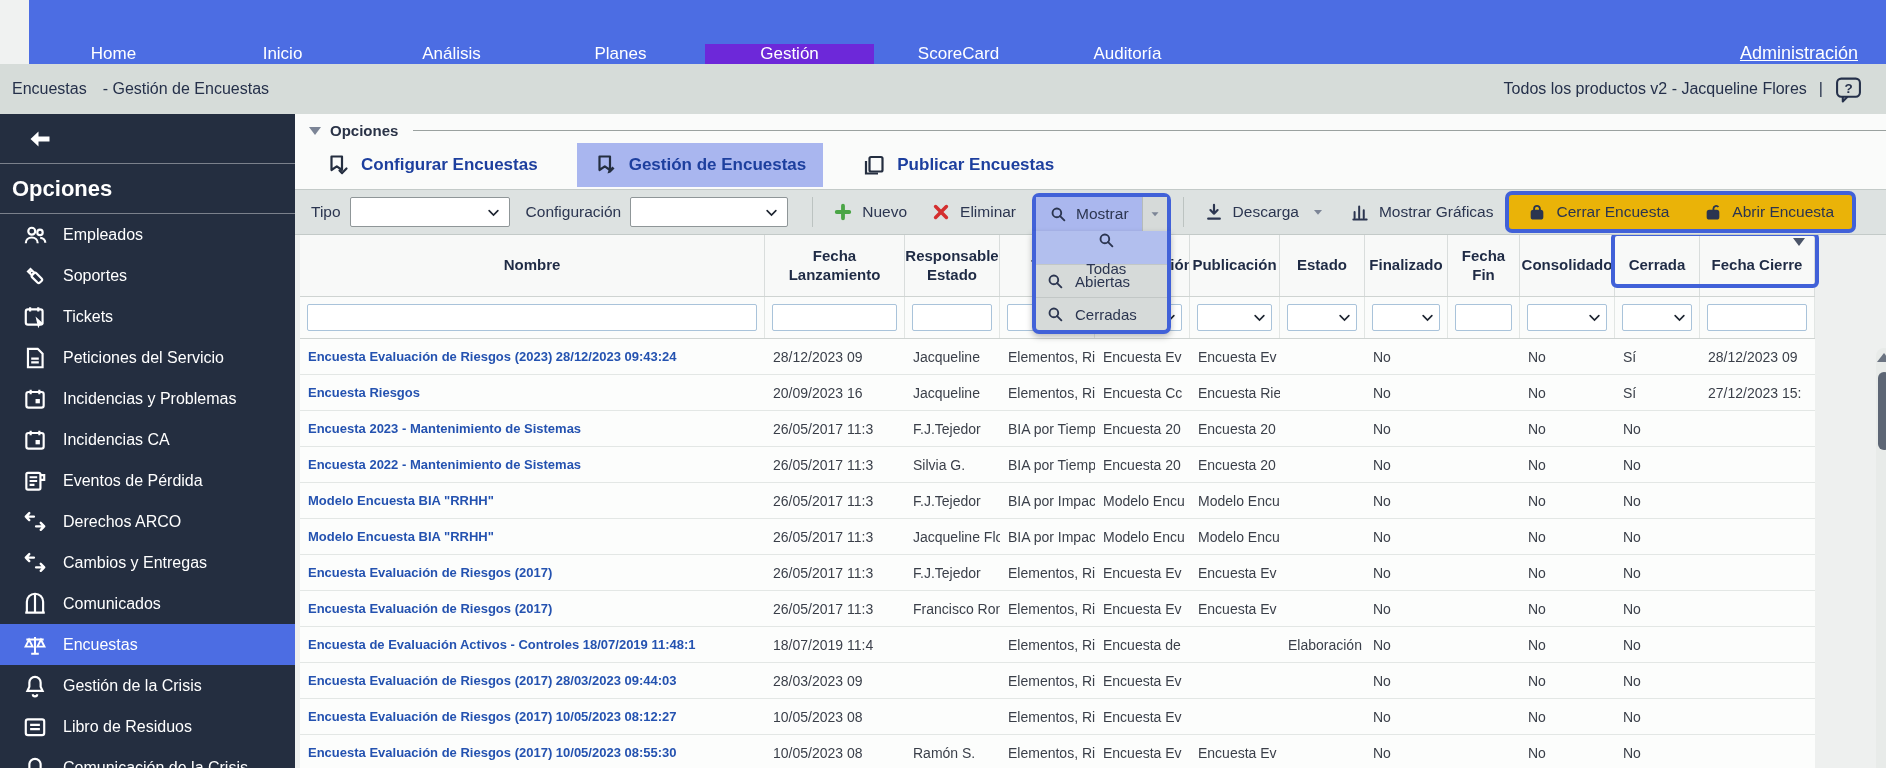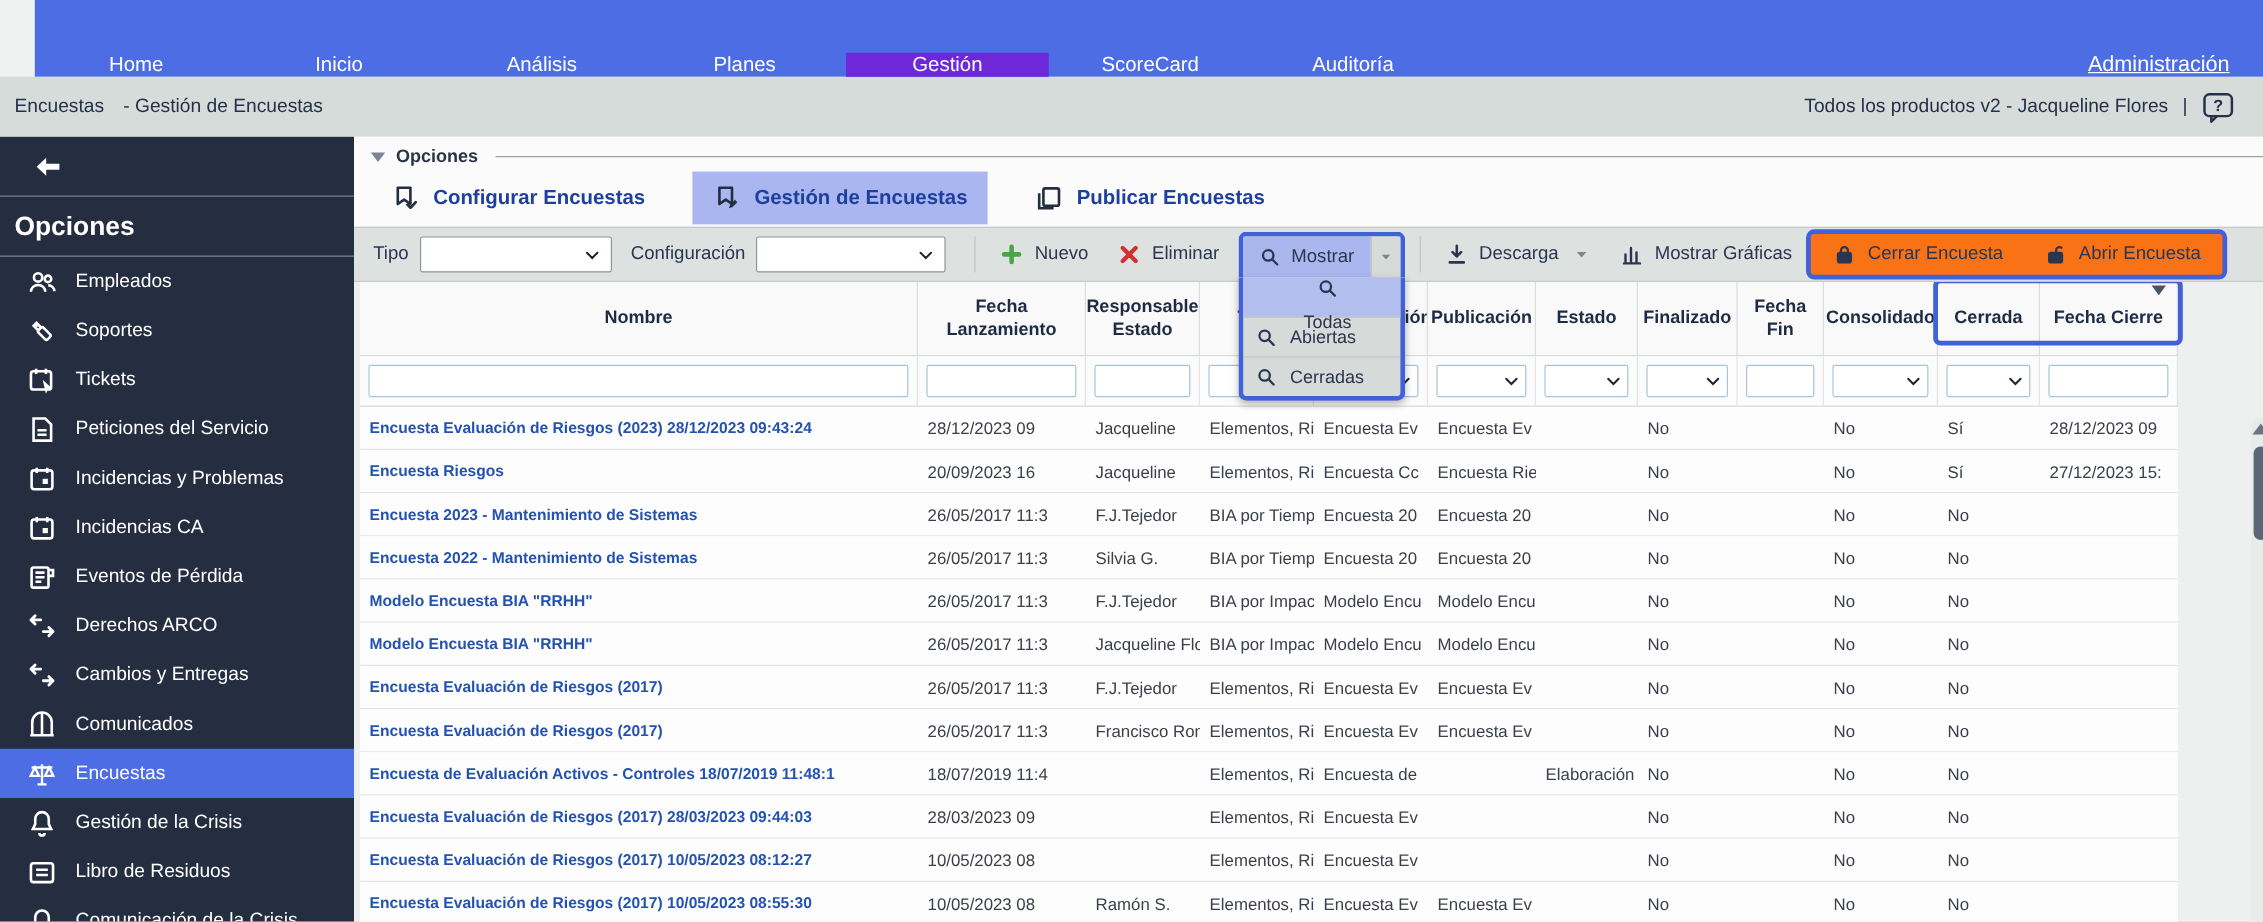--- a/index.html
+++ b/index.html
@@ -46,21 +46,21 @@
   .toolbar { height:46px; background:#dde2e1; border-top:1px solid #c3cac8; border-bottom:1px solid #c3cac8; display:flex; align-items:center; padding-left:16px; color:#2b3550; position:relative; z-index:20; }
   .tb-label { font-size:15.5px; margin-right:9px; }
   .tselect { width:160px; height:30px; background:#fff; border:1px solid #8f9698; border-radius:2px; display:flex; align-items:center; justify-content:flex-end; padding-right:8px; margin-right:16px; cursor:pointer; }
   .tselect svg, .fselect svg { width:15px; height:15px; color:#1c2430; }
   .tb-sep { width:1px; height:30px; background:#bcc3c1; margin:0 8px; }
   .tb-btn { display:flex; align-items:center; gap:9px; padding:0 12px; font-size:15.5px; cursor:pointer; white-space:nowrap; }
   .tb-ic { width:20px; height:20px; color:#2b3550; }
   .tb-ic svg { width:100%; height:100%; }
   .dd-caret { width:16px; height:16px; color:#7c8596; margin-left:2px; }
   .dd-caret svg { width:100%; height:100%; }
-  .lock-box { margin-left:auto; margin-right:62px; border:4px solid #4161d8; border-radius:7px; display:flex; align-items:center; height:42px; padding:12px 6px; gap:10px; background:#f97316; }
+  .lock-box { margin-left:auto; margin-right:62px; border:4px solid #4161d8; border-radius:7px; display:flex; align-items:center; height:42px; padding:12px 6px; gap:10px; background:#eab308; }
 
   
   .mostrar-wrap { position:relative; border:4px solid #4161d8; border-bottom:none; border-radius:7px 7px 0 0; margin:0 4px; z-index:40; }
   .mostrar-btn { display:flex; height:34px; cursor:pointer; }
   .mb-main { display:flex; align-items:center; gap:9px; padding:0 13px; background:#aab7ee; font-size:15.5px; }
   .mb-caret { width:25px; display:flex; align-items:center; justify-content:center; background:#d6dad9; border-left:1px solid #b5bbba; }
   .mb-caret svg { width:14px; height:14px; color:#7c8596; }
   .mostrar-menu { position:absolute; top:100%; left:-4px; right:-4px; border:4px solid #4161d8; border-top:none; border-radius:0 0 7px 7px; background:#d6dad9; box-shadow:0 3px 6px rgba(0,0,0,.25); }
   .mm-item { display:flex; align-items:center; gap:11px; height:33px; padding-left:10px; font-size:15px; color:#2b3550; cursor:pointer; border-top:1px solid #c2c7c6; }
   .mm-item:first-child { border-top:none;flex-direction:column; }

